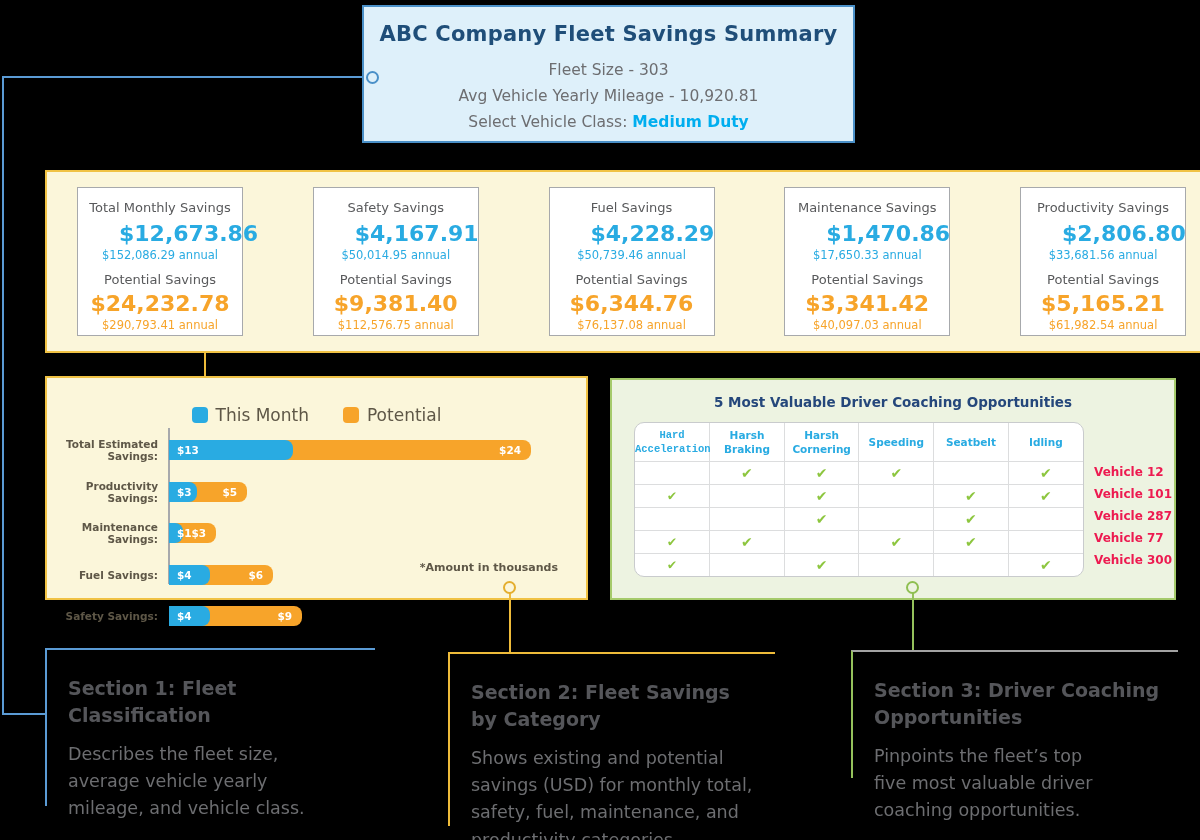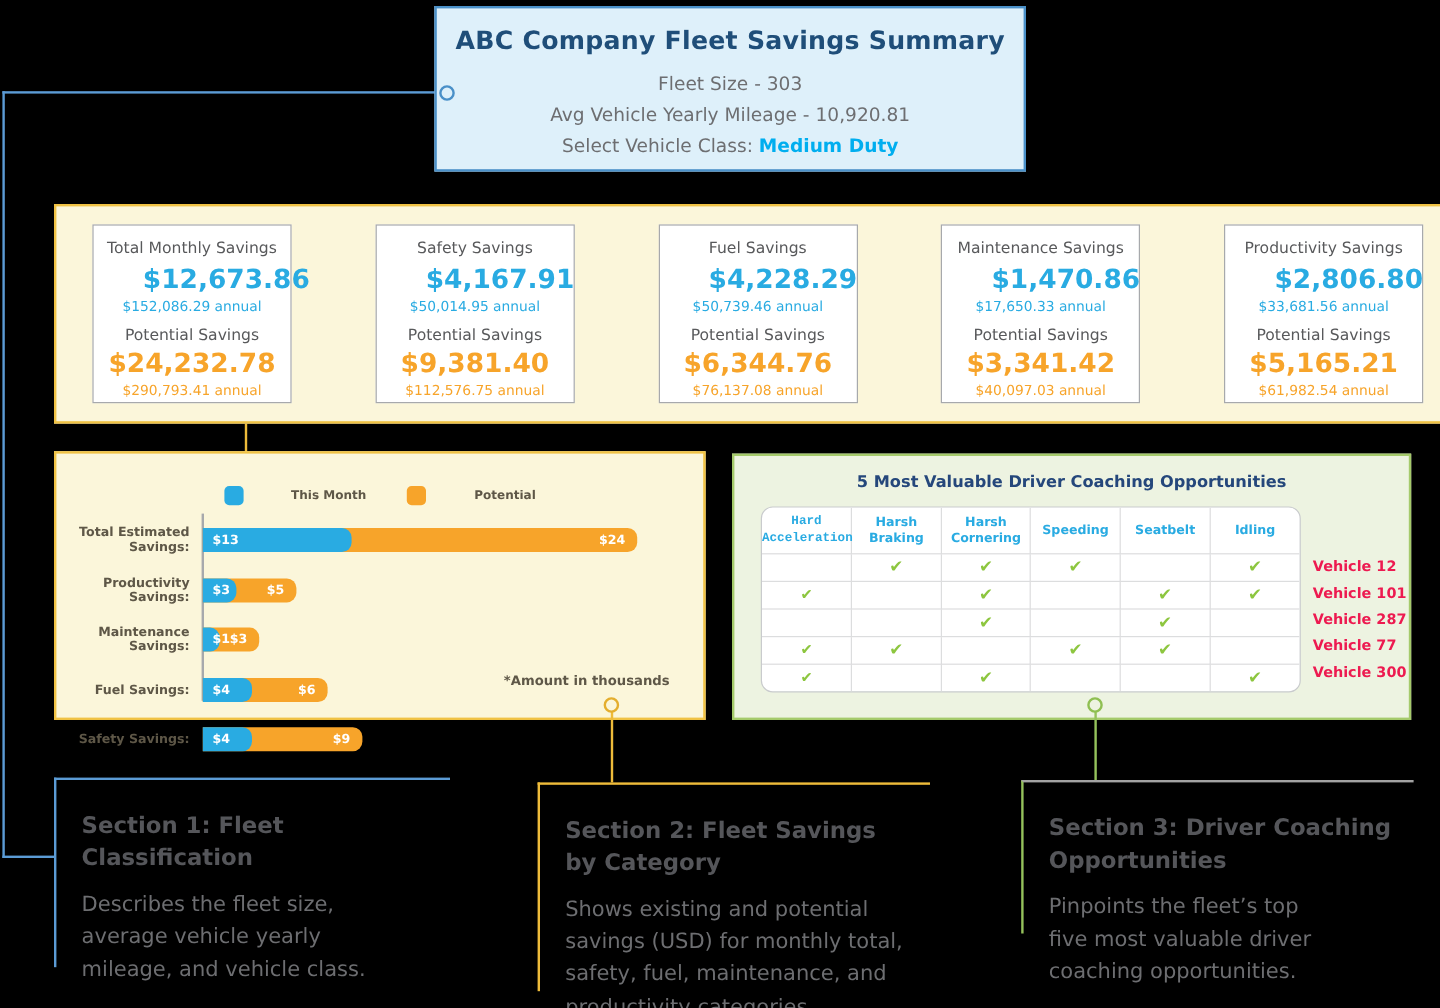--- a/index.html
+++ b/index.html
@@ -59,21 +59,21 @@
   .chart-panel {
     left: 45px; top: 376px; width: 543px; height: 224px;
     background: #fbf6da; border: 2px solid #f0c244;
   }
   .legend {
     position: absolute; top: 27px; left: 0; width: 100%;
     display: flex; justify-content: center; gap: 34px;
   }
   .legend-item { display: flex; align-items: center; gap: 8px; }
   .legend-swatch { width: 16px; height: 16px; border-radius: 4px; }
-  .legend-label { font-size: 10px; font-weight: bold; color: #5e5747; margin-left: 32px; }
+  .legend-label { font-size: 17px; font-weight: normal; color: #5e5747; }
   .chart-rows { position: absolute; left: 0; top: 56px; width: 100%; }
   .chart-row { display: flex; align-items: center; height: 32px; margin-bottom: 9.5px; }
   .chart-cat {
     width: 118px; text-align: right; padding-right: 7px;
     font-size: 10.5px; font-weight: bold; color: #5e5747; flex: none;
   }
   .chart-axis {
     position: absolute; left: 121px; top: 50px; width: 2px; height: 156px;
     background: #a7a9ac;
   }

